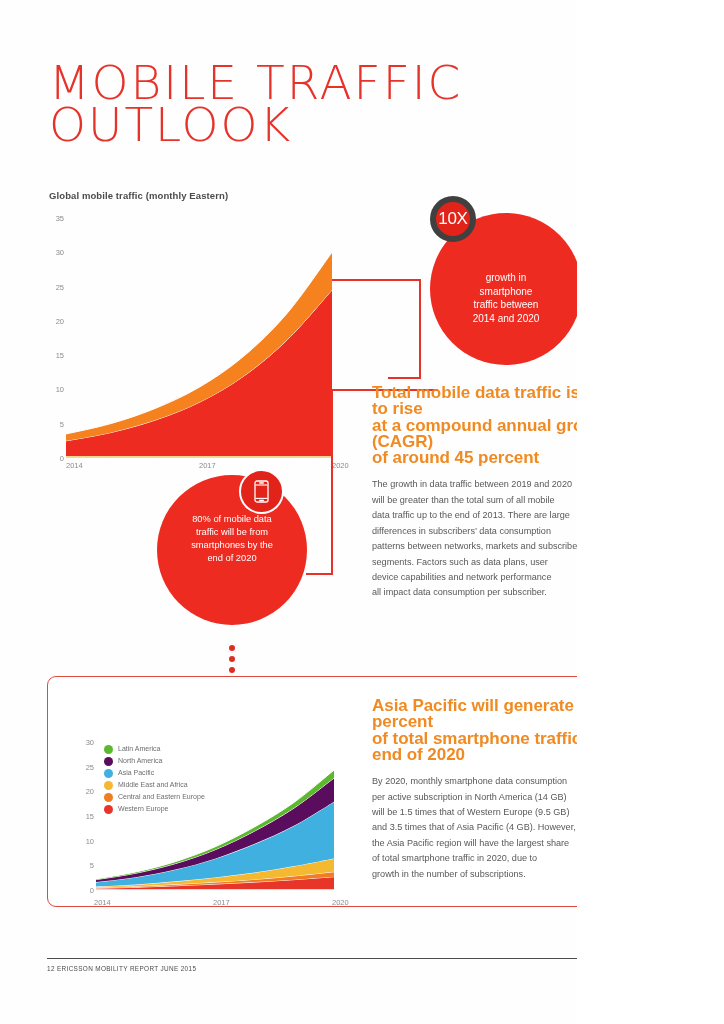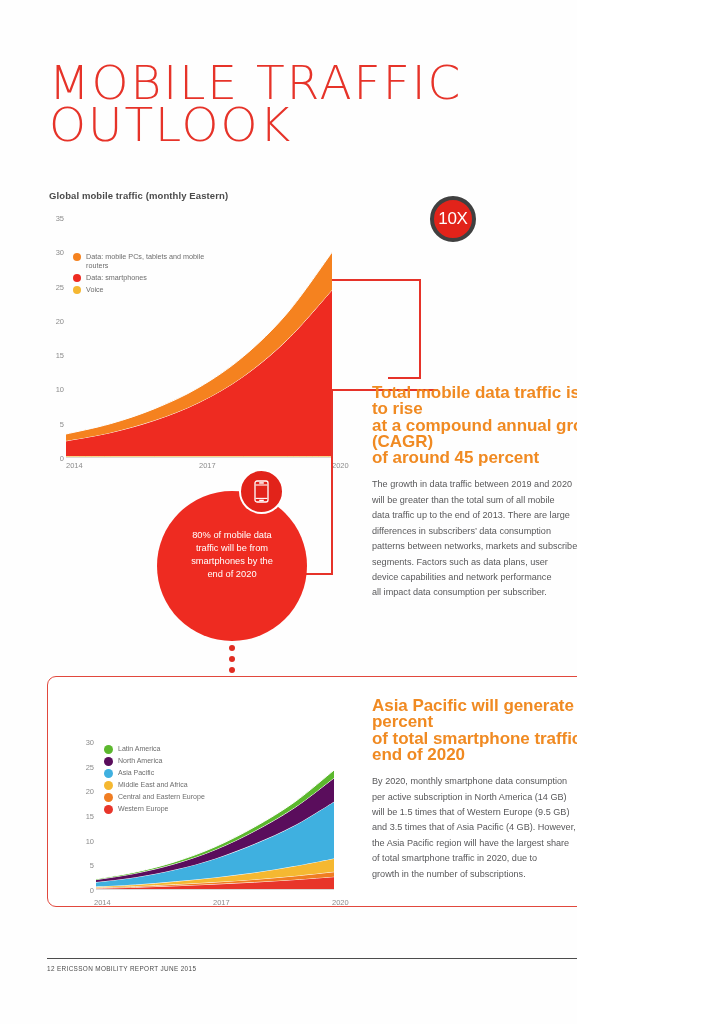--- a/index.html
+++ b/index.html
@@ -70,30 +70,30 @@
   }
   #big-circle-1-text {
     position: absolute; left: 0; top: 58px; width: 152px;
     text-align: center; color: #fff; font-size: 10px; line-height: 13.5px;
     white-space: pre-line;
   }
   #small-circle-1 {
     position: absolute; left: 430px; top: 196px;
     width: 46px; height: 46px; border-radius: 50%;
     background: #e2231a;
-    border: 4px solid #404040;
+    border: 6px solid #404040;
     display: flex; align-items: center; justify-content: center;
   }
   #small-circle-1 span {
     color: #fff; font-size: 17px; font-weight: 400; letter-spacing: -0.3px;
   }
 
   
   #big-circle-2 {
-    position: absolute; left: 157px; top: 491px;
+    position: absolute; left: 157px; top: 475px;
     width: 150px; height: 150px; border-radius: 50%;
     background: #ee2b21;
   }
   #big-circle-2-text {
     position: absolute; left: 8px; top: 38px; width: 134px;
     text-align: center; color: #fff; font-size: 9.3px; line-height: 13px;
     white-space: pre-line;
   }
   #small-circle-2 {
     position: absolute; left: 239px; top: 469px;
@@ -183,43 +183,35 @@
         <path d="M0.00,216.00 C7.39,214.29 29.56,209.94 44.33,205.71 C59.11,201.49 73.89,196.69 88.67,190.63 C103.44,184.57 118.22,178.06 133.00,169.37 C147.78,160.69 162.56,150.97 177.33,138.51 C192.11,126.06 206.89,112.00 221.67,94.63 C236.44,77.26 258.61,44.34 266.00,34.29" fill="none" stroke="#ffffff" stroke-width="1"></path>
         <line x1="0" y1="239.5" x2="266" y2="239.5" stroke="#d9d9d9" stroke-width="1"></line>
       </svg>
   </div>
   <div id="chart1-xaxis">
       <div class="xtick" style="left: 6px;">2014</div>
       <div class="xtick" style="left: 139px;">2017</div>
       <div class="xtick" style="left: 272px;">2020</div>
     </div>
 
-  <div id="chart1-legend">
-    <div class="lg-row">
-      <span class="lg-dot" style="background:#f5821f"></span>
-      <span class="lg-label">Data: mobile PCs, tablets and mobile routers</span>
-    </div>
-    <div class="lg-row">
-      <span class="lg-dot" style="background:#ee2b21"></span>
-      <span class="lg-label">Data: smartphones</span>
-    </div>
-    <div class="lg-row">
-      <span class="lg-dot" style="background:#f5b731"></span>
-      <span class="lg-label">Voice</span>
-    </div>
-  </div>
 
   <svg class="connector" style="left:332px; top:278px; width:104px; height:104px;">
     <path d="M0,2 L88,2 L88,100 L56,100" fill="none" stroke="#e63329" stroke-width="2"></path>
   </svg>
 
   <svg class="connector" style="left:306px; top:388px; width:132px; height:190px;">
     <path d="M132,2 L26,2 L26,186 L0,186" fill="none" stroke="#e63329" stroke-width="2"></path>
   </svg>
 
+  <div id="big-circle-1">
+    <div id="big-circle-1-text">growth in
+smartphone
+traffic between
+2014 and 2020</div>
+  </div>
   <div id="small-circle-1">
     <span>10X</span>
   </div>
 
   <div id="right-col">
     <div class="headline">Total mobile data traffic is expected to rise
 at a compound annual growth rate (CAGR)
 of around 45 percent</div>
     <div class="bodytext">The growth in data traffic between 2019 and 2020
 will be greater than the total sum of all mobile

